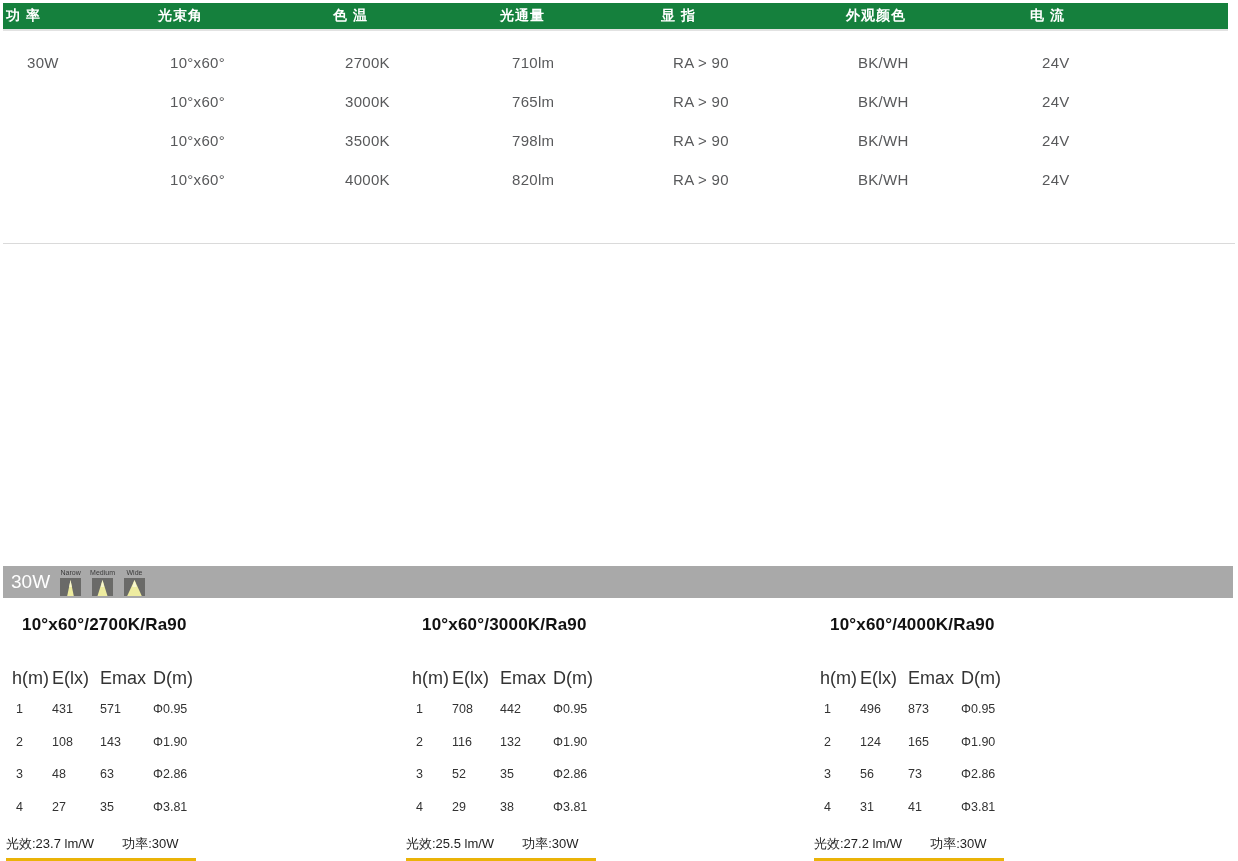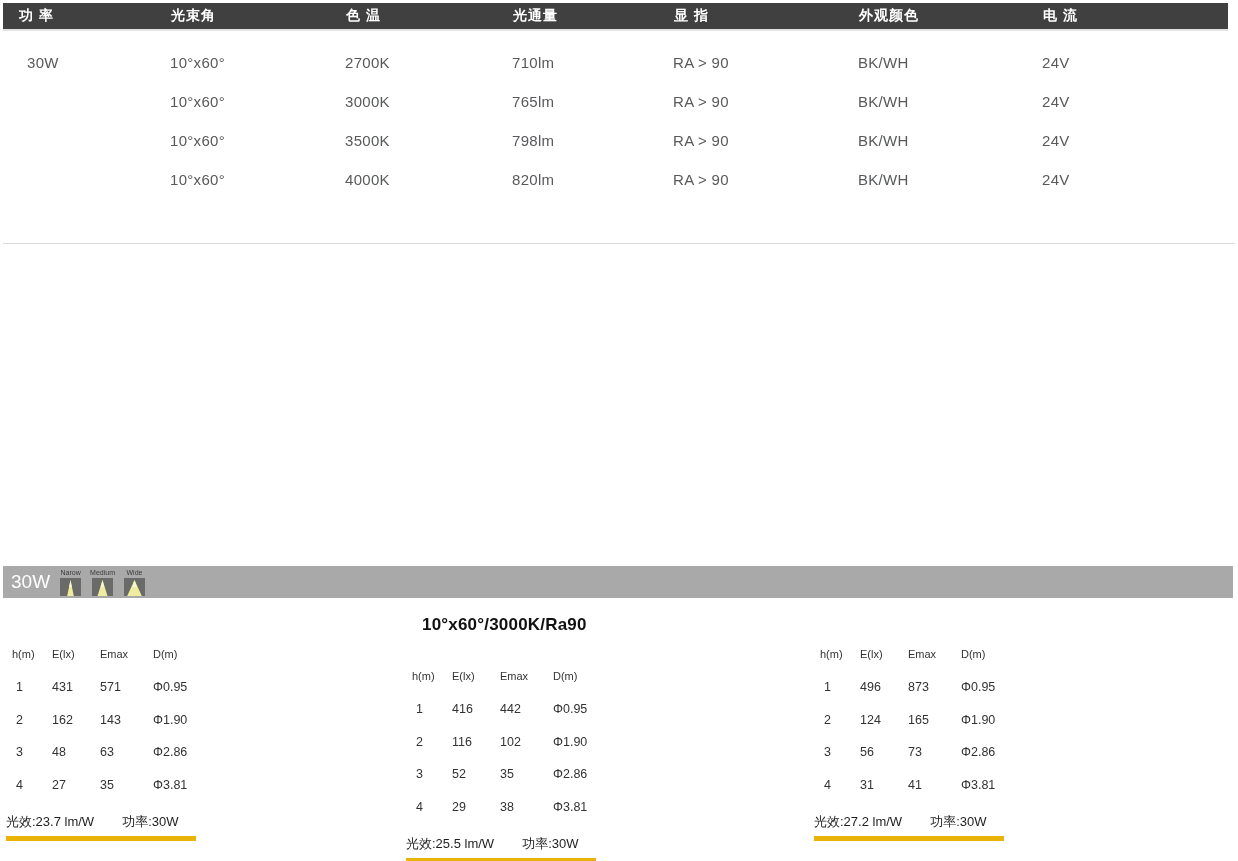--- a/index.html
+++ b/index.html
@@ -1,23 +1,23 @@
 <!DOCTYPE html>
 <html><head>
 <meta charset="utf-8">
 <style>
   html,body{margin:0;padding:0;background:#fff}
   body{width:1238px;height:861px;position:relative;overflow:hidden;
        font-family:"Liberation Sans",sans-serif;-webkit-font-smoothing:antialiased}
 
   
-  .spec-header{position:absolute;top:3px;left:3px;right:10px;height:28px;background:#404040;
+  .spec-header{position:absolute;top:3px;left:3px;right:10px;height:28px;background:#15803d;
     border-bottom:2px solid #e2e2e2;display:grid;
     grid-template-columns:152px 175px 167px 161px 185px 184px auto;
-    align-items:center;padding-left:16px;box-sizing:border-box;
+    align-items:center;padding-left:3px;box-sizing:border-box;
     color:#fff;font-size:14px;letter-spacing:1px;font-weight:bold}
   .spec-rows{position:absolute;top:43px;left:3px;right:2px}
   .spec-row{display:grid;grid-template-columns:152px 175px 167px 161px 185px 184px auto;
     height:39px;align-items:center;padding-left:15px;box-sizing:border-box;
     font-size:15px;color:#58595b;letter-spacing:.3px}
   .spec-row .c0{padding-left:9px}
   .divider{position:absolute;top:243px;left:3px;right:3px;height:1px;background:#dadada}
 
   
   .beam-bar{position:absolute;top:566px;left:3px;right:5px;height:32px;background:#a9a9a9;
@@ -26,21 +26,21 @@
   .beam-icons{display:flex;gap:9px;margin-left:10px}
   .beam-icon{display:flex;flex-direction:column;align-items:center}
   .beam-icon .lbl{font-size:7px;color:#3a3a3a;line-height:8px;margin-bottom:1px;white-space:nowrap}
   .beam-icon .box{width:21px;height:18px;background:#6a6a68;display:block}
 
   
   .pt{position:absolute;top:614px;width:390px}
   #pt0{left:10px}#pt1{left:410px}#pt2{left:818px}
   .pt-title{font-size:17px;font-weight:bold;color:#111;margin:0 0 0 12px;line-height:22px;letter-spacing:.2px}
   .pt-grid{display:grid;grid-template-columns:40px 48px 53px auto;padding-left:2px;box-sizing:border-box}
-  .pt-head{margin-top:32px;font-size:11px;color:#333;height:16px;align-items:center}
+  .pt-head{margin-top:32px;font-size:18px;color:#333;height:16px;align-items:center}
   .pt-rows{margin-top:9px}
   .pt-row{height:32.5px;align-items:center;font-size:12.5px;color:#333}
   .pt-row .c0{padding-left:4px}
   .pt-foot{display:inline-block;margin-left:-4px;margin-top:12px;
     border-bottom:5px solid #eab308;padding:0 4px 5px 0;min-width:190px;box-sizing:border-box;
     font-size:13px;color:#1e1e1e;white-space:nowrap}
   .pt-foot .eff{margin-right:28px}
 </style>
 </head>
 <body>
@@ -123,36 +123,37 @@
         <svg width="21" height="18" viewBox="0 0 21 18">
             <polygon points="10.5,2 3.2,18 17.8,18" fill="#eeeca0"></polygon>
             <polygon points="10.5,2 8.2,9 12.8,9" fill="#f8f7d0"></polygon>
           </svg>
       </span>
     </div>
   </div>
 </div>
 
 <div class="pt" id="pt0">
+  <div class="pt-title">10°x60°/2700K/Ra90</div>
   <div class="pt-grid pt-head">
     <span>h(m)</span>
     <span>E(lx)</span>
     <span>Emax</span>
     <span>D(m)</span>
   </div>
   <div class="pt-rows">
     <div class="pt-grid pt-row">
       <span class="c0">1</span>
       <span>431</span>
       <span>571</span>
       <span>Φ0.95</span>
     </div>
     <div class="pt-grid pt-row">
       <span class="c0">2</span>
-      <span>162</span>
+      <span>108</span>
       <span>143</span>
       <span>Φ1.90</span>
     </div>
     <div class="pt-grid pt-row">
       <span class="c0">3</span>
       <span>48</span>
       <span>63</span>
       <span>Φ2.86</span>
     </div>
     <div class="pt-grid pt-row">
@@ -171,28 +172,28 @@
   <div class="pt-title">10°x60°/3000K/Ra90</div>
   <div class="pt-grid pt-head">
     <span>h(m)</span>
     <span>E(lx)</span>
     <span>Emax</span>
     <span>D(m)</span>
   </div>
   <div class="pt-rows">
     <div class="pt-grid pt-row">
       <span class="c0">1</span>
-      <span>416</span>
+      <span>708</span>
       <span>442</span>
       <span>Φ0.95</span>
     </div>
     <div class="pt-grid pt-row">
       <span class="c0">2</span>
       <span>116</span>
-      <span>102</span>
+      <span>132</span>
       <span>Φ1.90</span>
     </div>
     <div class="pt-grid pt-row">
       <span class="c0">3</span>
       <span>52</span>
       <span>35</span>
       <span>Φ2.86</span>
     </div>
     <div class="pt-grid pt-row">
       <span class="c0">4</span>
@@ -200,20 +201,21 @@
       <span>38</span>
       <span>Φ3.81</span>
     </div>
   </div>
   <div class="pt-foot">
     <span class="eff">光效:25.5 lm/W</span><span>功率:30W</span>
   </div>
 </div>
 
 <div class="pt" id="pt2">
+  <div class="pt-title">10°x60°/4000K/Ra90</div>
   <div class="pt-grid pt-head">
     <span>h(m)</span>
     <span>E(lx)</span>
     <span>Emax</span>
     <span>D(m)</span>
   </div>
   <div class="pt-rows">
     <div class="pt-grid pt-row">
       <span class="c0">1</span>
       <span>496</span>

